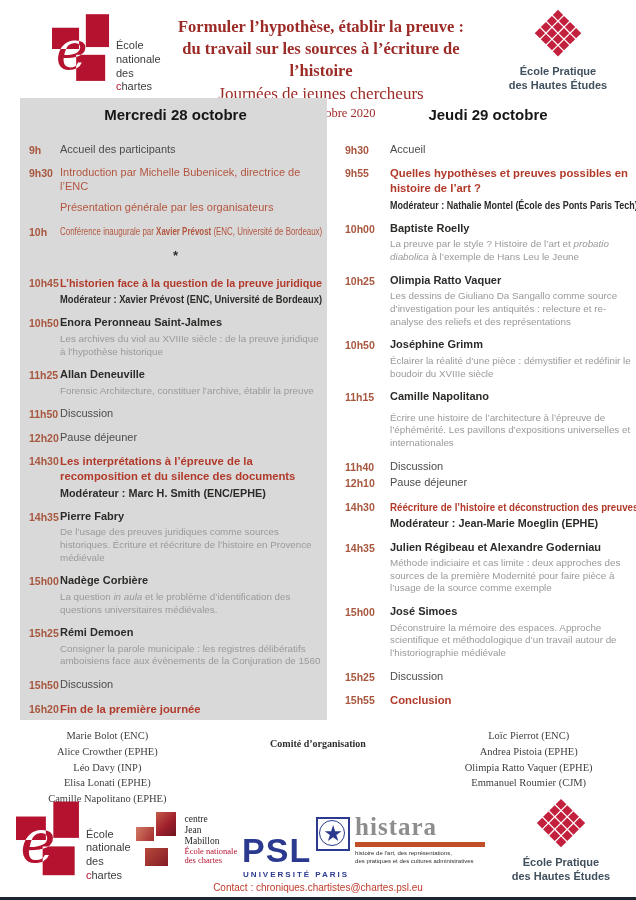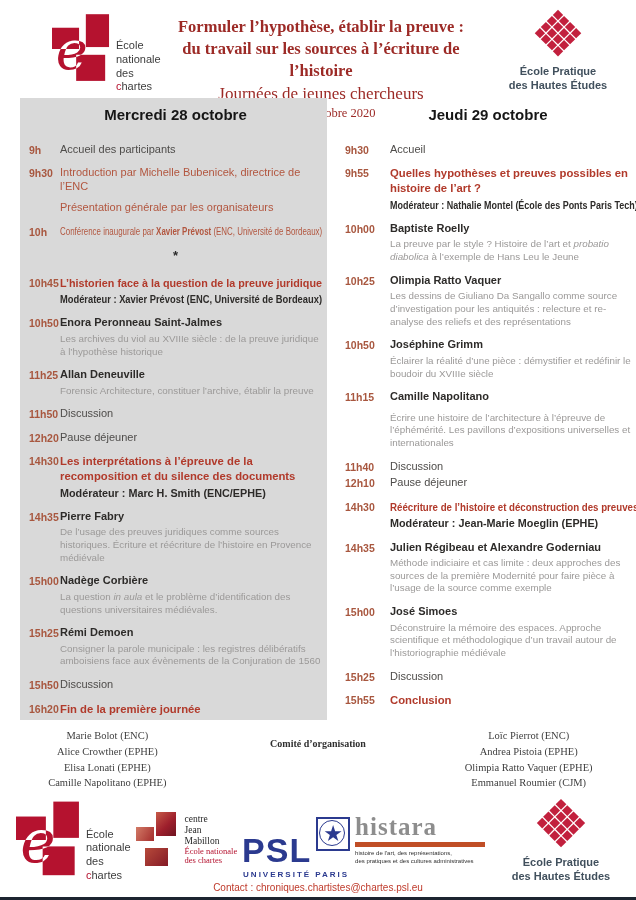--- a/index.html
+++ b/index.html
@@ -355,20 +355,21 @@
             </div>
           </div>
         </div>
     </section>
   </div>
 
   <div class="committee">
     <ul id="committee-left">
         <li>Marie Bolot (ENC)</li>
         <li>Alice Crowther (EPHE)</li>
+        <li>Léo Davy (INP)</li>
         <li>Elisa Lonati (EPHE)</li>
         <li>Camille Napolitano (EPHE)</li>
       </ul>
     <div class="committee-heading">Comité d’organisation</div>
     <ul id="committee-right">
         <li>Loïc Pierrot (ENC)</li>
         <li>Andrea Pistoia (EPHE)</li>
         <li>Olimpia Ratto Vaquer (EPHE)</li>
         <li>Emmanuel Roumier (CJM)</li>
       </ul>

